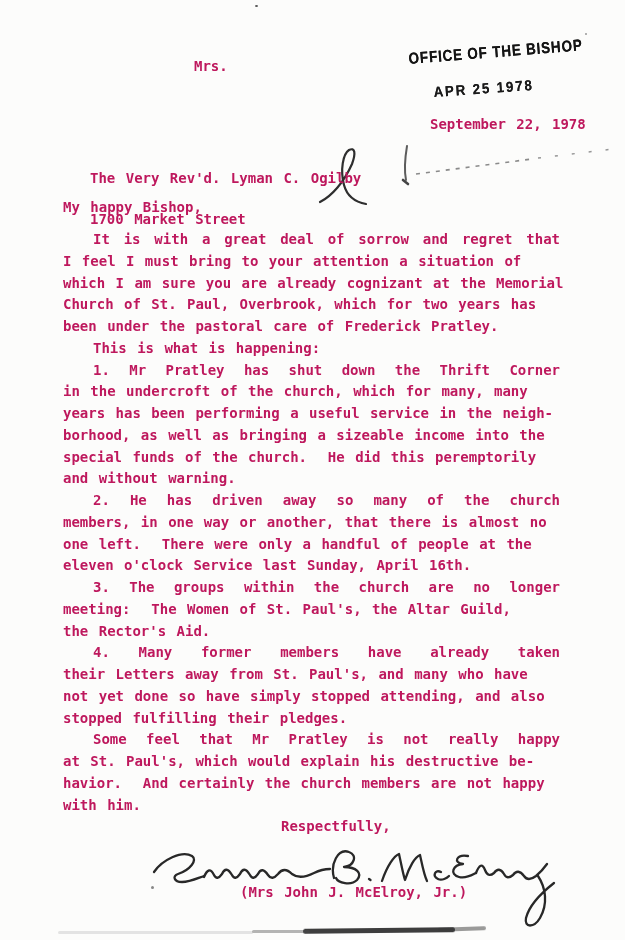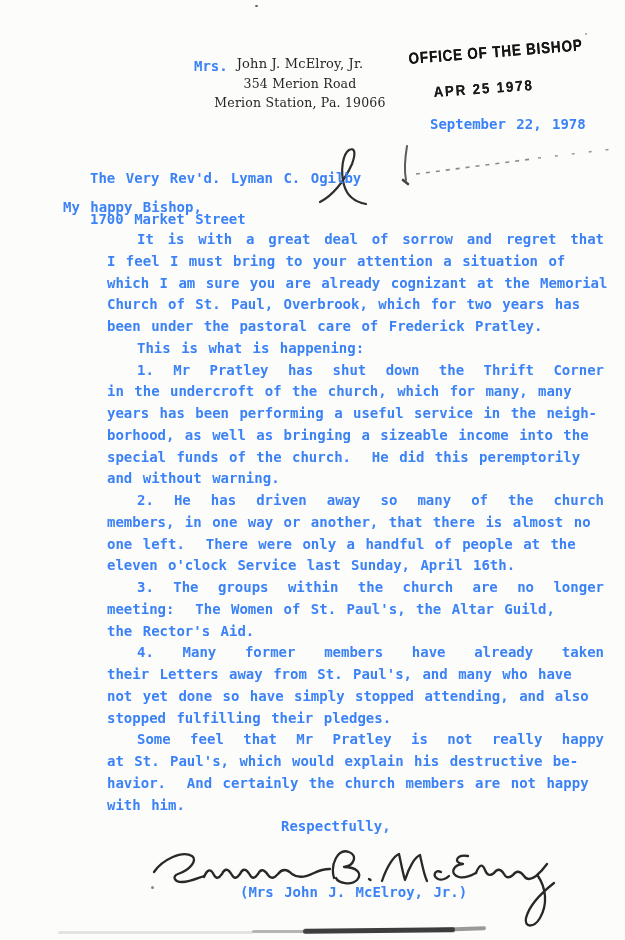--- a/index.html
+++ b/index.html
@@ -7,21 +7,21 @@
   .page{
     position:relative;
     width:625px;height:940px;
     background:#fcfcfb;
     overflow:hidden;
     font-family:"DejaVu Sans Mono","Liberation Mono",monospace;
   }
   .typed{
     font-family:"DejaVu Sans Mono","Liberation Mono",monospace;
     font-weight:700;
-    color:#3b82f6;
+    color:#be185d;
     font-size:14px;
     word-spacing:2px;
     white-space:pre;
   }
   .abs{position:absolute;}
 
   
   .mrs{left:194px;top:58px;}
   .letterhead{
     left:205px;top:54px;width:190px;
@@ -54,21 +54,21 @@
     white-space:pre;
     text-shadow:0 0 .5px #333;
   }
 
   .date-line{left:430px;top:116px;}
 
   .recipient{left:63px;top:144px;line-height:13.8px;margin-left:27px;}
   .salutation{left:63px;top:199px;}
 
   
-  .body-block{left:63px;top:229px;width:497px;line-height:21.75px;margin-left:44px;}
+  .body-block{left:63px;top:229px;width:497px;line-height:21.75px;}
   .line{white-space:pre;}
   .line.indent{padding-left:30px;}
   .line.just{white-space:normal;text-align:justify;text-align-last:justify;}
 
   .closing{left:273px;top:818px;margin-left:8px;}
   .typed-sig{left:240px;top:884px;}
 
   svg.overlay{pointer-events:none;}
 
   
@@ -81,25 +81,20 @@
   .speck-1{left:255px;top:5px;width:3px;height:2px;}
   .speck-2{left:585px;top:33px;width:2px;height:2px;opacity:.6;}
   .speck-3{left:151px;top:886px;width:3px;height:3px;opacity:.7;}
 </style>
 </head>
 <body>
 
 <div class="page">
 
   <span class="abs typed mrs">Mrs.</span>
-  <div class="abs letterhead">
-    <div class="lh-name">John J. McElroy, Jr.</div>
-    <div>354 Merion Road</div>
-    <div>Merion Station, Pa. 19066</div>
-  </div>
 
   <div class="abs stamp-l1">OFFICE OF THE BISHOP</div>
   <div class="abs stamp-l2">APR 25 1978</div>
 
   <div class="abs typed date-line">September 22, 1978</div>
 
   <svg class="abs overlay" style="left:300px;top:138px;" width="325" height="75" viewBox="0 0 325 75">
     <path d="M 20,64 C 32,58 44,44 52,26 C 56,15 55,9 49,12 C 43,16 40,32 44,47 C 47,58 55,64 66,66" fill="none" stroke="#2e2e2e" stroke-width="2.2" stroke-linecap="round"></path>
     <path d="M 107,8 C 105,20 104,32 106,42" fill="none" stroke="#5c5c5c" stroke-width="2" stroke-linecap="round"></path>
     <path d="M 103,42 l 5,4" fill="none" stroke="#444" stroke-width="2.6" stroke-linecap="round"></path>

